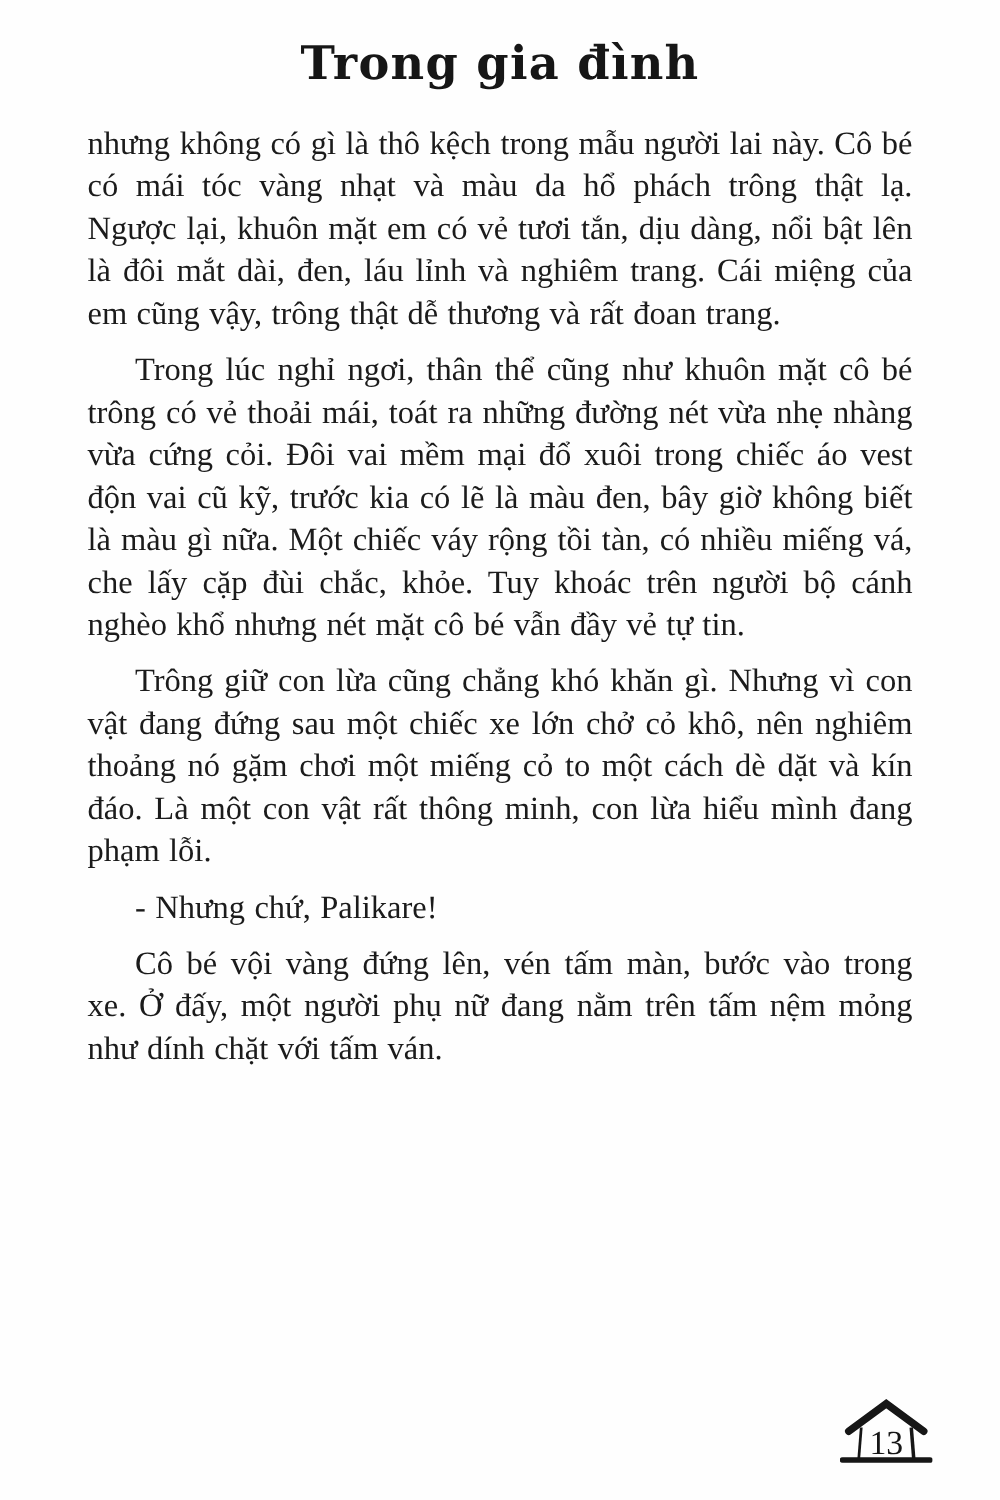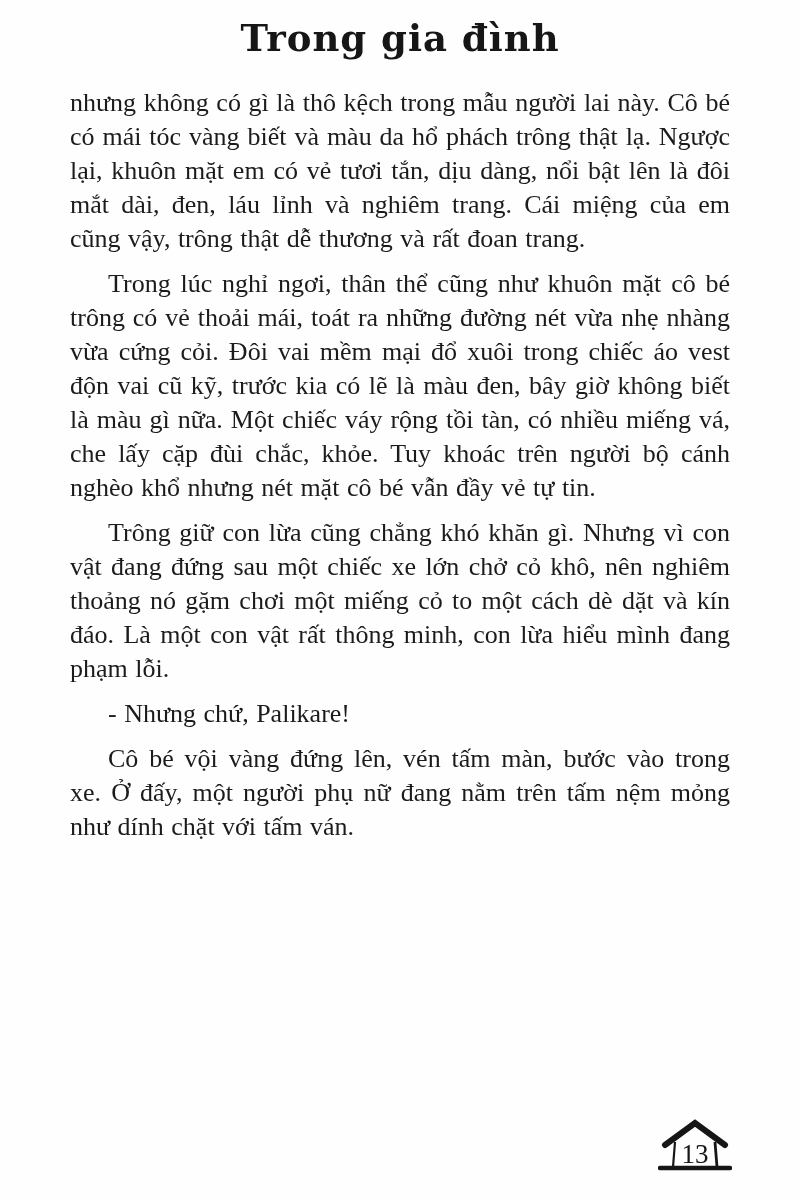--- a/index.html
+++ b/index.html
@@ -12,21 +12,21 @@
   }
   .book-page {
     position: relative;
     width: 800px;
     height: 1200px;
     background: #fefefe;
     color: #1b1b1b;
     overflow: hidden;
   }
   .chapter-title {
-    margin: 0;
+    margin: 12px;
     padding-top: 16px;
     text-align: center;
     font-family: "DejaVu Serif", serif;
     font-size: 37px;
     font-weight: bold;
     letter-spacing: 1px;
     color: #161616;
   }
   .page-body {
     margin: 26px 70px 0 70px;
@@ -38,36 +38,36 @@
     text-align: justify;
     text-indent: 38px;
     color: #1b1b1b;
     word-spacing: 1px;
   }
   .page-body p.continuation {
     text-indent: 0;
   }
   .page-marker {
     position: absolute;
-    left: 658px;
+    left: 672px;
     top: 1118px;
     width: 74px;
     height: 56px;
   }
   .page-marker svg { display: block; }
 </style>
 </head>
 <body>
 
 <div class="book-page">
 
   <h1 class="chapter-title">Trong gia đình</h1>
 
   <div class="page-body">
-    <p class="continuation">nhưng không có gì là thô kệch trong mẫu người lai này. Cô bé có mái tóc vàng biết và màu da hổ phách trông thật lạ. Ngược lại, khuôn mặt em có vẻ tươi tắn, dịu dàng, nổi bật lên là đôi mắt dài, đen, láu lỉnh và nghiêm trang. Cái miệng của em cũng vậy, trông thật dễ thương và rất đoan trang.</p>
+    <p class="continuation">nhưng không có gì là thô kệch trong mẫu người lai này. Cô bé có mái tóc vàng nhạt và màu da hổ phách trông thật lạ. Ngược lại, khuôn mặt em có vẻ tươi tắn, dịu dàng, nổi bật lên là đôi mắt dài, đen, láu lỉnh và nghiêm trang. Cái miệng của em cũng vậy, trông thật dễ thương và rất đoan trang.</p>
     <p>Trong lúc nghỉ ngơi, thân thể cũng như khuôn mặt cô bé trông có vẻ thoải mái, toát ra những đường nét vừa nhẹ nhàng vừa cứng cỏi. Đôi vai mềm mại đổ xuôi trong chiếc áo vest độn vai cũ kỹ, trước kia có lẽ là màu đen, bây giờ không biết là màu gì nữa. Một chiếc váy rộng tồi tàn, có nhiều miếng vá, che lấy cặp đùi chắc, khỏe. Tuy khoác trên người bộ cánh nghèo khổ nhưng nét mặt cô bé vẫn đầy vẻ tự tin.</p>
     <p>Trông giữ con lừa cũng chẳng khó khăn gì. Nhưng vì con vật đang đứng sau một chiếc xe lớn chở cỏ khô, nên nghiêm thoảng nó gặm chơi một miếng cỏ to một cách dè dặt và kín đáo. Là một con vật rất thông minh, con lừa hiểu mình đang phạm lỗi.</p>
     <p>- Nhưng chứ, Palikare!</p>
     <p>Cô bé vội vàng đứng lên, vén tấm màn, bước vào trong xe. Ở đấy, một người phụ nữ đang nằm trên tấm nệm mỏng như dính chặt với tấm ván.</p>
   </div>
 
   <div class="page-marker">
     <svg width="74" height="56" viewBox="0 0 74 56" xmlns="http://www.w3.org/2000/svg">
 
       <polyline points="7,27 37,5 67,27" fill="none" stroke="#161616" stroke-width="6" stroke-linecap="round" stroke-linejoin="miter"></polyline>

